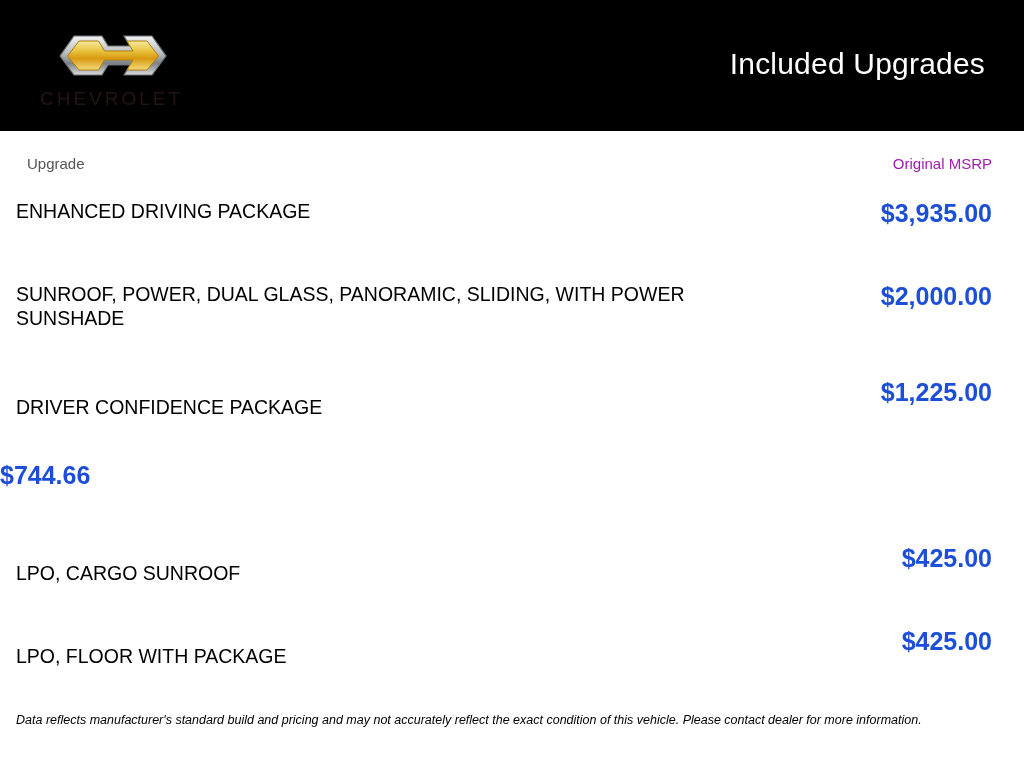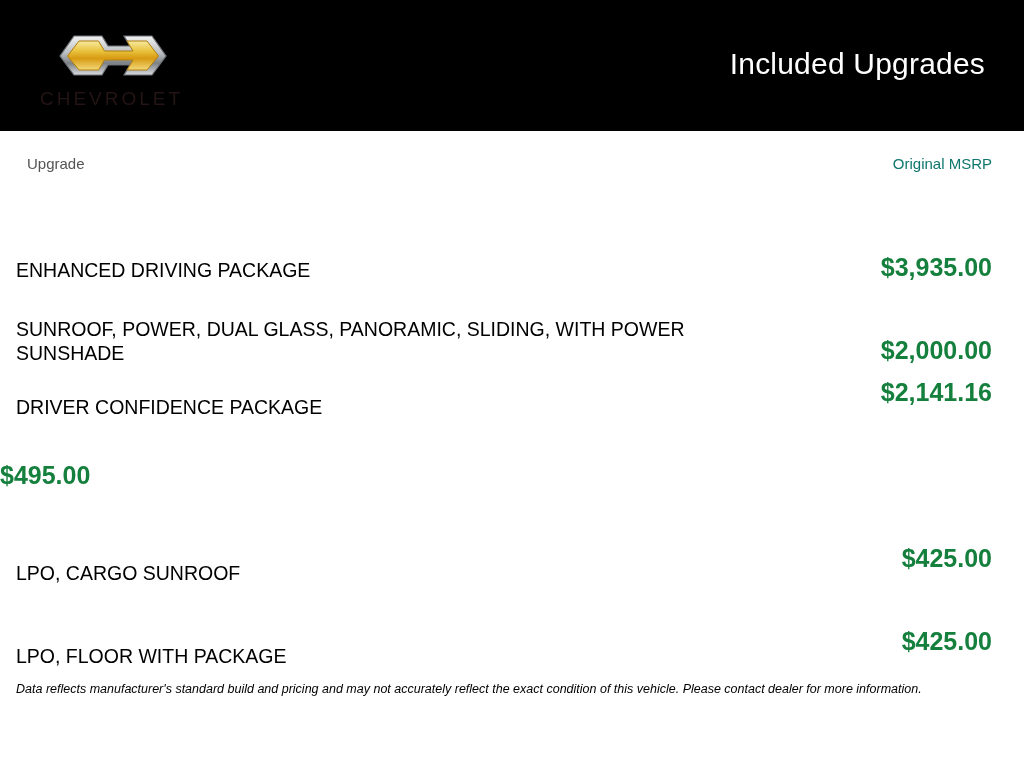--- a/index.html
+++ b/index.html
@@ -76,64 +76,64 @@
     top: 0;
     font-size: 15px;
     color: #555555;
     margin-left: 11px;
   }
   .col-head-right {
     position: absolute;
     right: 32px;
     top: 0;
     font-size: 15px;
-    color: #0f766e;
+    color: #a21caf;
   }
 
   .rows {
     position: relative;
     padding: 0;
   }
   .row {
     position: relative;
     height: 83px;
     display: flex;
-    align-items: flex-end;
+    align-items: flex-start;
     justify-content: space-between;
   }
   .row-name {
     flex: 0 1 auto;
     padding-left: 16px;
     font-size: 19.5px;
     line-height: 24px;
     color: #000000;
     max-width: 680px;
   }
   .row-price {
     padding-right: 32px;
     font-size: 25px;
     font-weight: bold;
-    color: #15803d;
+    color: #1d4ed8;
     white-space: nowrap;
     text-align: right;
   }
   
   .row.price-high {
     align-items: center;
   }
   .row.price-high .row-price {
     position: relative;
     top: -14px;
   }
 
   .disclaimer {
     position: absolute;
     left: 16px;
     right: 16px;
-    top: 681px;
+    top: 712px;
     font-size: 12.5px;
     font-style: italic;
     color: #000000;
     line-height: 16px;
   }
 </style>
 </head>
 <body>
 
 <div class="header">
@@ -179,25 +179,25 @@
       <div class="row-price">$3,935.00</div>
     </div>
 
     <div class="row">
       <div class="row-name">SUNROOF, POWER, DUAL GLASS, PANORAMIC, SLIDING, WITH POWER SUNSHADE</div>
       <div class="row-price">$2,000.00</div>
     </div>
 
     <div class="row price-high">
       <div class="row-name">DRIVER CONFIDENCE PACKAGE</div>
-      <div class="row-price">$2,141.16</div>
-    </div>
-
-    <div class="row price-high">
-      <div class="row-price">$495.00</div>
+      <div class="row-price">$1,225.00</div>
+    </div>
+
+    <div class="row price-high">
+      <div class="row-price">$744.66</div>
     </div>
 
     <div class="row price-high">
       <div class="row-name">LPO, CARGO SUNROOF</div>
       <div class="row-price">$425.00</div>
     </div>
 
     <div class="row price-high">
       <div class="row-name">LPO, FLOOR WITH PACKAGE</div>
       <div class="row-price">$425.00</div>

